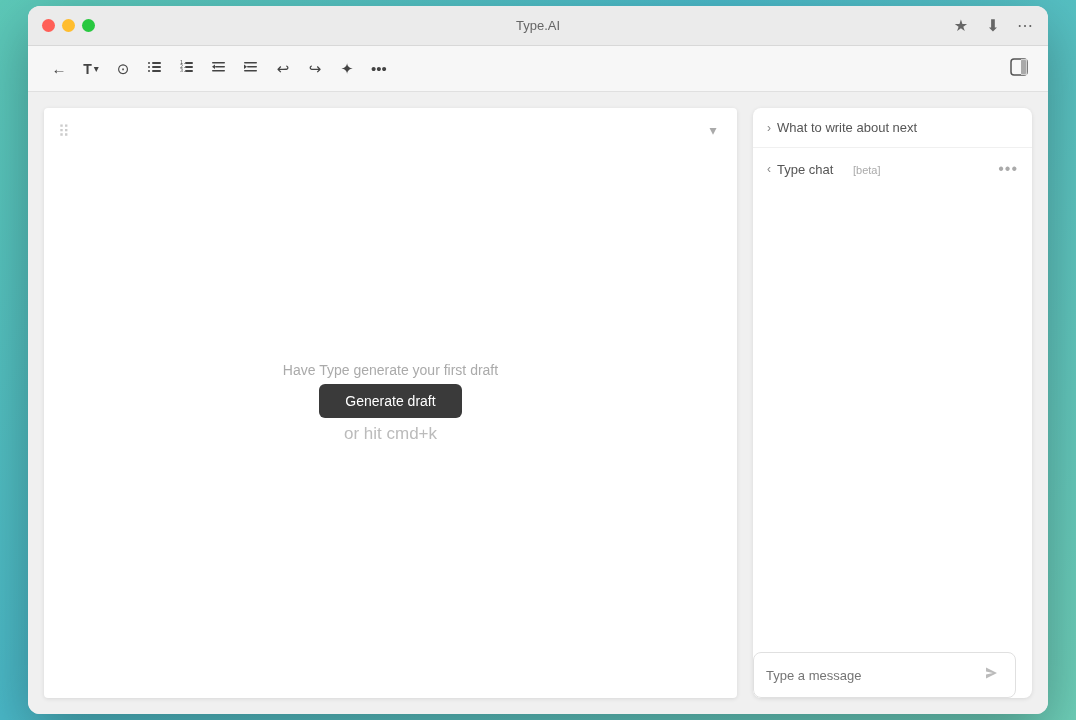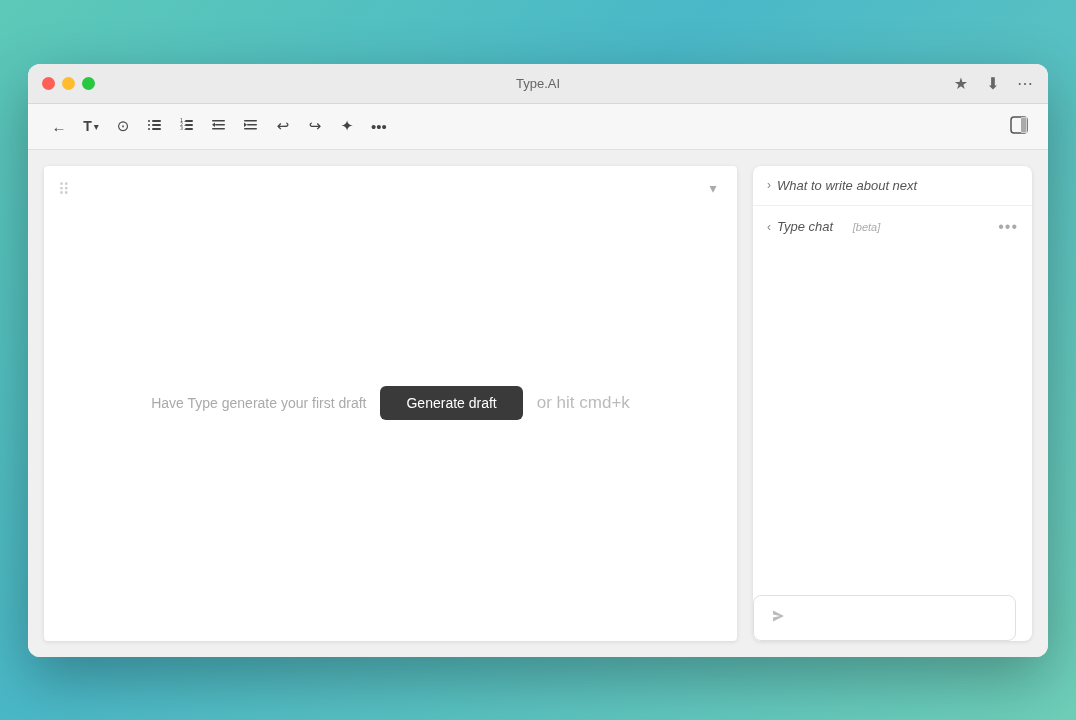--- a/index.html
+++ b/index.html
@@ -9,21 +9,21 @@
       height: 720px;
       background: linear-gradient(135deg, #5dc9b8 0%, #4ab8c8 40%, #6ecfb8 100%);
       display: flex;
       align-items: center;
       justify-content: center;
       font-family: -apple-system, BlinkMacSystemFont, 'Segoe UI', sans-serif;
     }
 
     .window {
       width: 1020px;
-      height: 593px;
+      height: 708px;
       background: #f0f0f0;
       border-radius: 12px;
       box-shadow: 0 20px 60px rgba(0,0,0,0.3);
       display: flex;
       flex-direction: column;
       overflow: hidden;
     }
 
     
     .titlebar {
@@ -192,23 +192,24 @@
       top: 14px;
       left: 14px;
       color: #ccc;
       font-size: 16px;
       cursor: grab;
     }
 
     .editor-content {
       flex: 1;
       display: flex;
-      align-items: center;
-      justify-content: center;
-      gap: 14px;
+      flex-direction: column;
+      align-items: center;
+      justify-content: center;
+      gap: 6px;
     }
 
     .editor-hint {
       font-size: 14px;
       color: #aaa;
     }
 
     .generate-btn {
       background: #3a3a3a;
       color: white;
@@ -278,21 +279,20 @@
     .section-chevron {
       color: #888;
       font-size: 12px;
     }
 
     .section-title {
       font-size: 13px;
       font-weight: 500;
       color: #555;
       flex: 1;
-      font-style: italic;
     }
 
     .section-more {
       color: #aaa;
       font-size: 16px;
       letter-spacing: 1px;
       cursor: pointer;
     }
 
     .type-chat-body {
@@ -477,20 +477,21 @@
               <span>Type chat</span>
               <span class="beta-badge">[beta]</span>
             </span>
             <span class="section-more">•••</span>
           </div>
           <div class="type-chat-body"></div>
         </div>
 
         <div class="chat-input-area">
           <div class="chat-input-wrapper">
+            <input class="chat-input" type="text" placeholder="Type a message" style="">
             <button class="chat-send-btn">
               <span>
                 <svg width="16" height="16" viewBox="0 0 16 16" fill="none">
                   <path d="M14 8L3 13.5V9.5L10 8L3 6.5V2.5L14 8Z" fill="#bbb"></path>
                 </svg>
               </span>
             </button>
           </div>
         </div>
 

